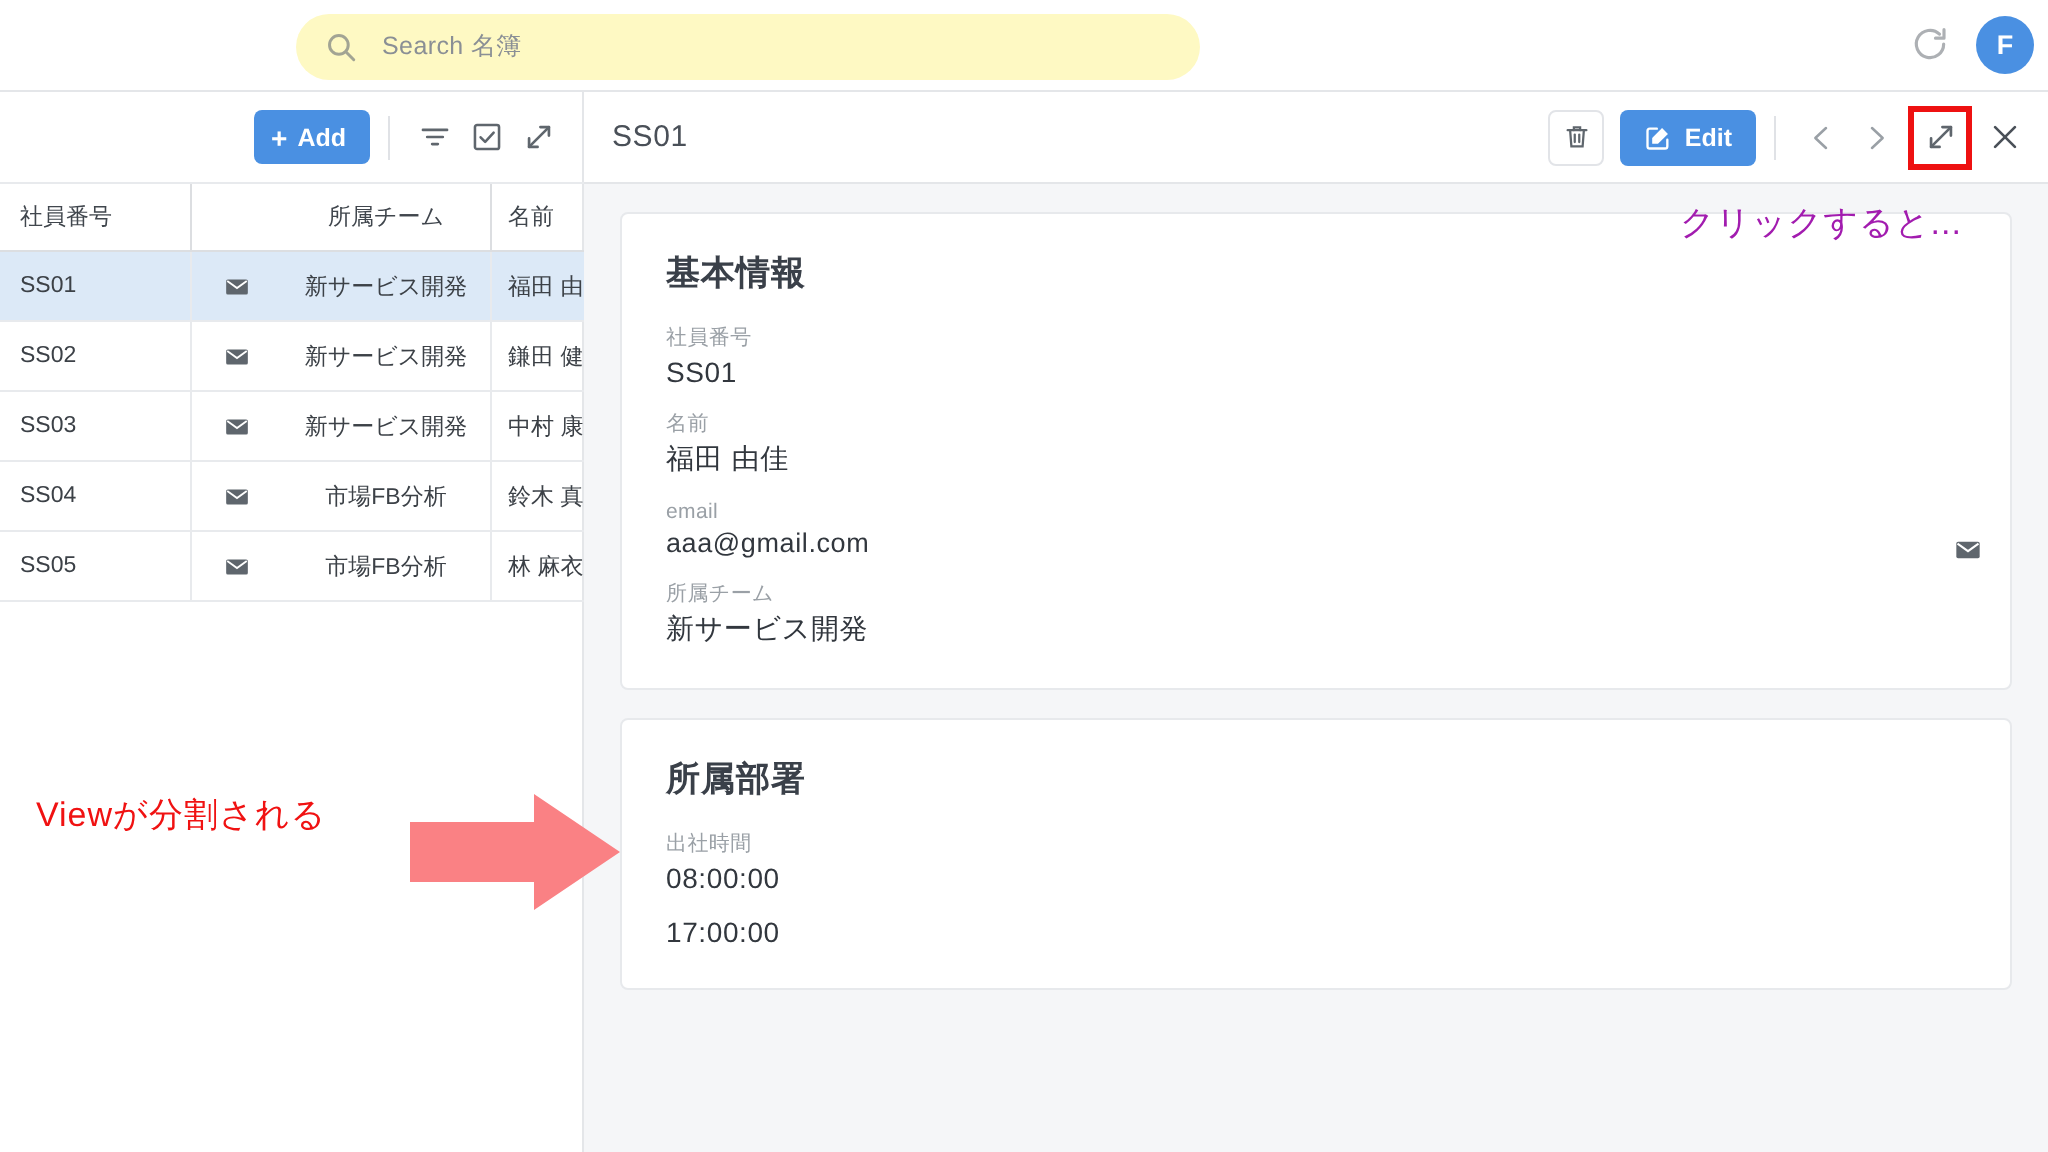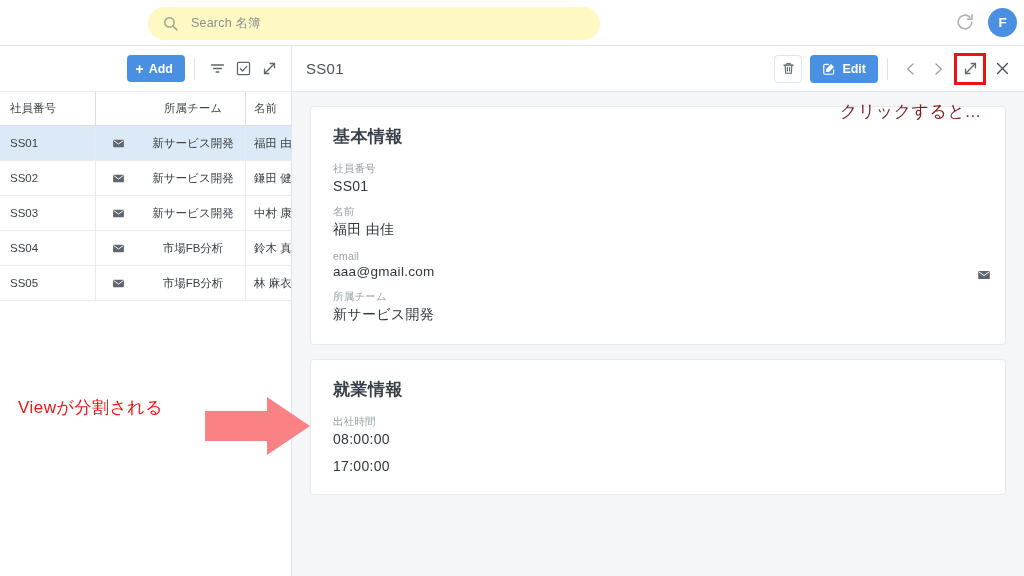--- a/index.html
+++ b/index.html
@@ -108,21 +108,21 @@
   .field { margin-bottom: 11px; position: relative; }
   .field:last-child { margin-bottom: 0; }
   .f-label { font-size: 10.5px; color: #9aa0a6; margin-bottom: 2px; letter-spacing: .2px; }
   .f-value { font-size: 14px; color: #32373e; letter-spacing: .3px; }
   .f-value.email { font-size: 13.5px; }
   .field-mail-ico { position: absolute; right: -8px; top: 18px; }
 
   
   .anno-text-right {
     position: absolute; left: 840px; top: 100px;
-    font-size: 17px; color: #7f1d1d; letter-spacing: .5px; white-space: nowrap;
+    font-size: 17px; color: #a21caf; letter-spacing: .5px; white-space: nowrap;
   }
   .anno-text-left {
     position: absolute; left: 18px; top: 396px;
     font-size: 17px; color: #f01212; letter-spacing: .5px; white-space: nowrap;
   }
   .anno-arrow { position: absolute; left: 205px; top: 397px; }
 </style>
 </head>
 <body>
 
@@ -318,21 +318,21 @@
                 <rect x="2" y="5" width="20" height="14" rx="1.5"></rect>
                 <path d="M3 6.5l9 6.5 9-6.5" fill="none" stroke="#ffffff" stroke-width="1.7"></path>
               </svg></span>
           </div>
           <div class="field">
             <div class="f-label">所属チーム</div>
             <div class="f-value">新サービス開発</div>
           </div>
         </div>
         <div class="card">
-          <div class="card-title">就業情報</div>
+          <div class="card-title">所属部署</div>
           <div class="field">
             <div class="f-label">出社時間</div>
             <div class="f-value">08:00:00</div>
           </div>
           <div class="field">
             <div class="f-value">17:00:00</div>
           </div>
         </div>
       </div>
   </div>

